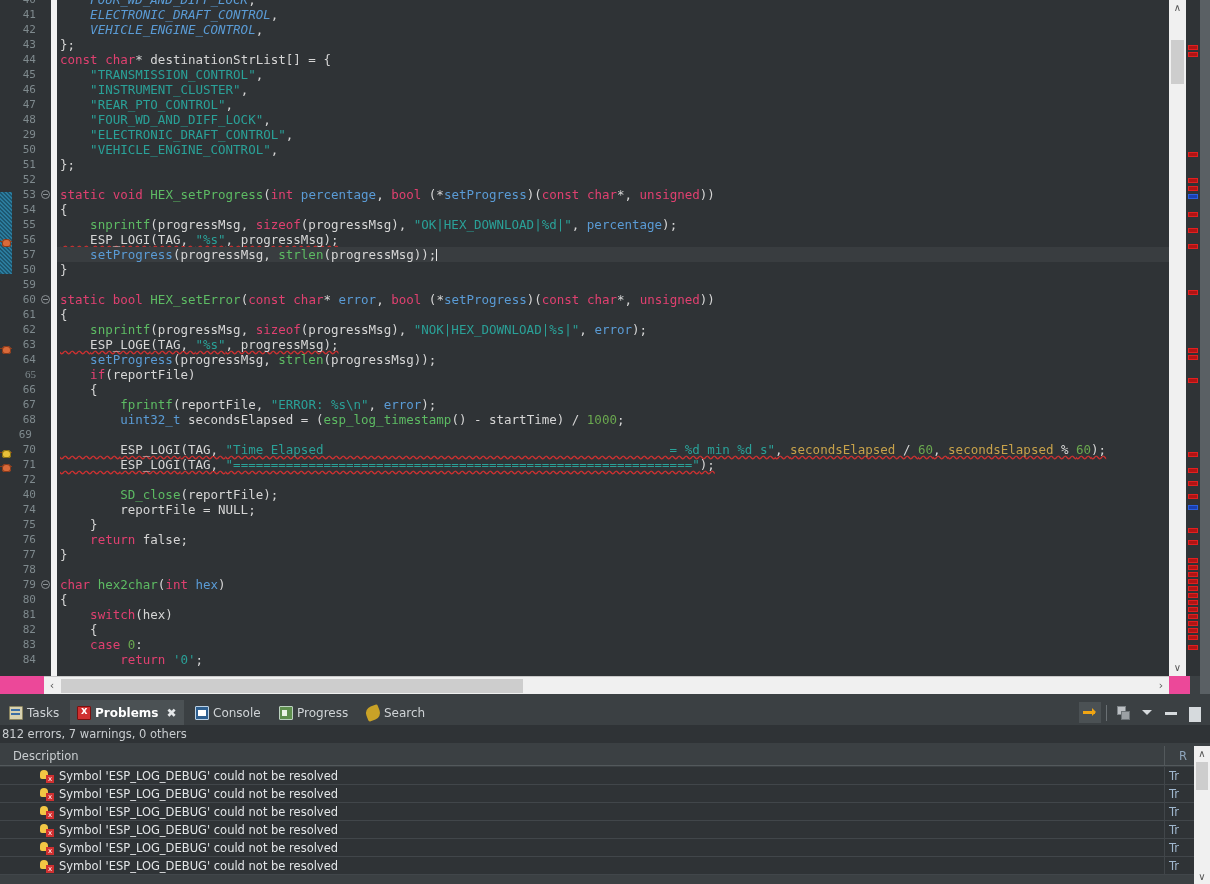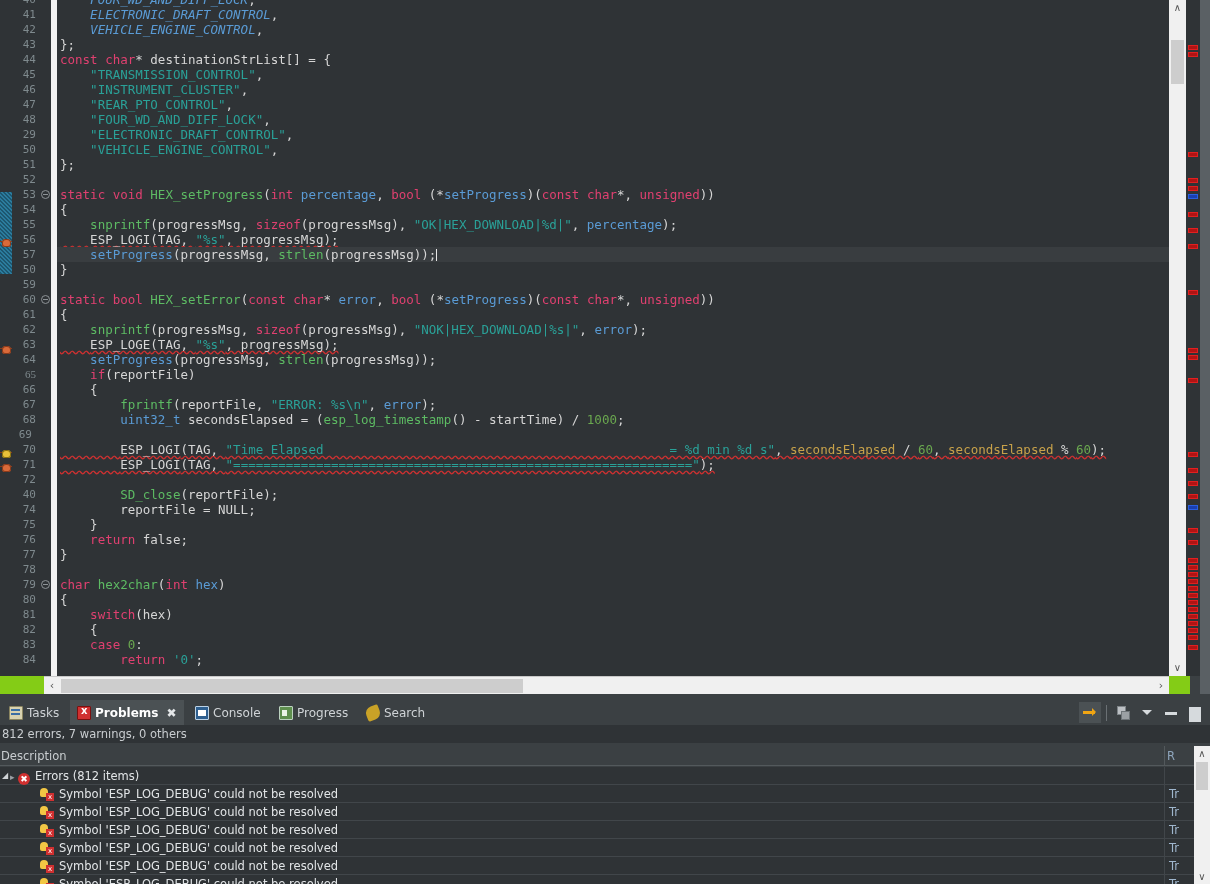--- a/index.html
+++ b/index.html
@@ -7,21 +7,21 @@
     width: 1210px; height: 884px;
     background: #2f3336;
     font-family: "DejaVu Sans", "Liberation Sans", sans-serif;
     overflow: hidden;
   }
   #app { position: relative; width: 1210px; height: 884px; background: #3b4043; }
 
   
   #editor-area {
     position: absolute; left: 0; top: 0; width: 1190px; height: 694px;
-    background: #84cc16;
+    background: #ec4899;
   }
 
   
   .ann-ruler {
     position: absolute; left: 0; top: 0; width: 12px; height: 676px;
     background: #2f3336;
   }
   .ann-ruler .chg {
     position: absolute; left: 0; width: 12px;
     background: linear-gradient(45deg,#2b7c9e 25%,#1d5770 25%,#1d5770 50%,#2b7c9e 50%,#2b7c9e 75%,#1d5770 75%);
@@ -191,21 +191,21 @@
     background:#2f3336; color:#c9cdd0; font-size:11.5px; line-height:18px; padding-left:2px;
   }
 
   
   .tbl-head {
     position:absolute; left:0; top:46px; width:1210px; height:20px;
     background:#3b4043; border-bottom:1px solid #53595c;
   }
   .tbl-head .th {
     position:absolute; top:0; height:20px; line-height:20px;
-    font-size:11.5px; color:#c9cdd0; padding-left:1px;
+    font-size:11.5px; color:#c9cdd0; padding-left:13px;
   }
   .tbl-head .th.desc { left:0; width:1165px; border-right:1px solid #53595c; }
   .tbl-head .th.res  { left:1166px; width:28px; color:#8fa6bd; overflow:hidden; }
 
   
   .rows { position:absolute; left:0; top:67px; width:1194px; height:117px; overflow:hidden; }
   .row {
     position:relative; height:18px; line-height:18px;
     background:#2f3336; border-bottom:1px solid #41464a;
     font-size:11.5px; color:#e2e5e7;
@@ -402,24 +402,20 @@
     </div>
 
     <div class="status-line">812 errors, 7 warnings, 0 others</div>
 
     <div class="tbl-head">
       <div class="th desc">Description</div>
       <div class="th res">R</div>
     </div>
 
     <div class="rows">
-        <div class="row group">
-          <div class="cell-desc"><span class="tri">◢</span><span class="dot-sep">▸</span><span class="ic-errgrp">✖</span><span>Errors (812 items)</span></div>
-          <div class="cell-res"></div>
-        </div>
         <div class="row">
           <div class="cell-desc"><span style="display: inline-block; width: 36px;"></span><span class="ic-bulbx"></span><span>Symbol 'ESP_LOG_DEBUG' could not be resolved</span></div>
           <div class="cell-res">Tr</div>
         </div>
         <div class="row">
           <div class="cell-desc"><span style="display: inline-block; width: 36px;"></span><span class="ic-bulbx"></span><span>Symbol 'ESP_LOG_DEBUG' could not be resolved</span></div>
           <div class="cell-res">Tr</div>
         </div>
         <div class="row">
           <div class="cell-desc"><span style="display: inline-block; width: 36px;"></span><span class="ic-bulbx"></span><span>Symbol 'ESP_LOG_DEBUG' could not be resolved</span></div>

